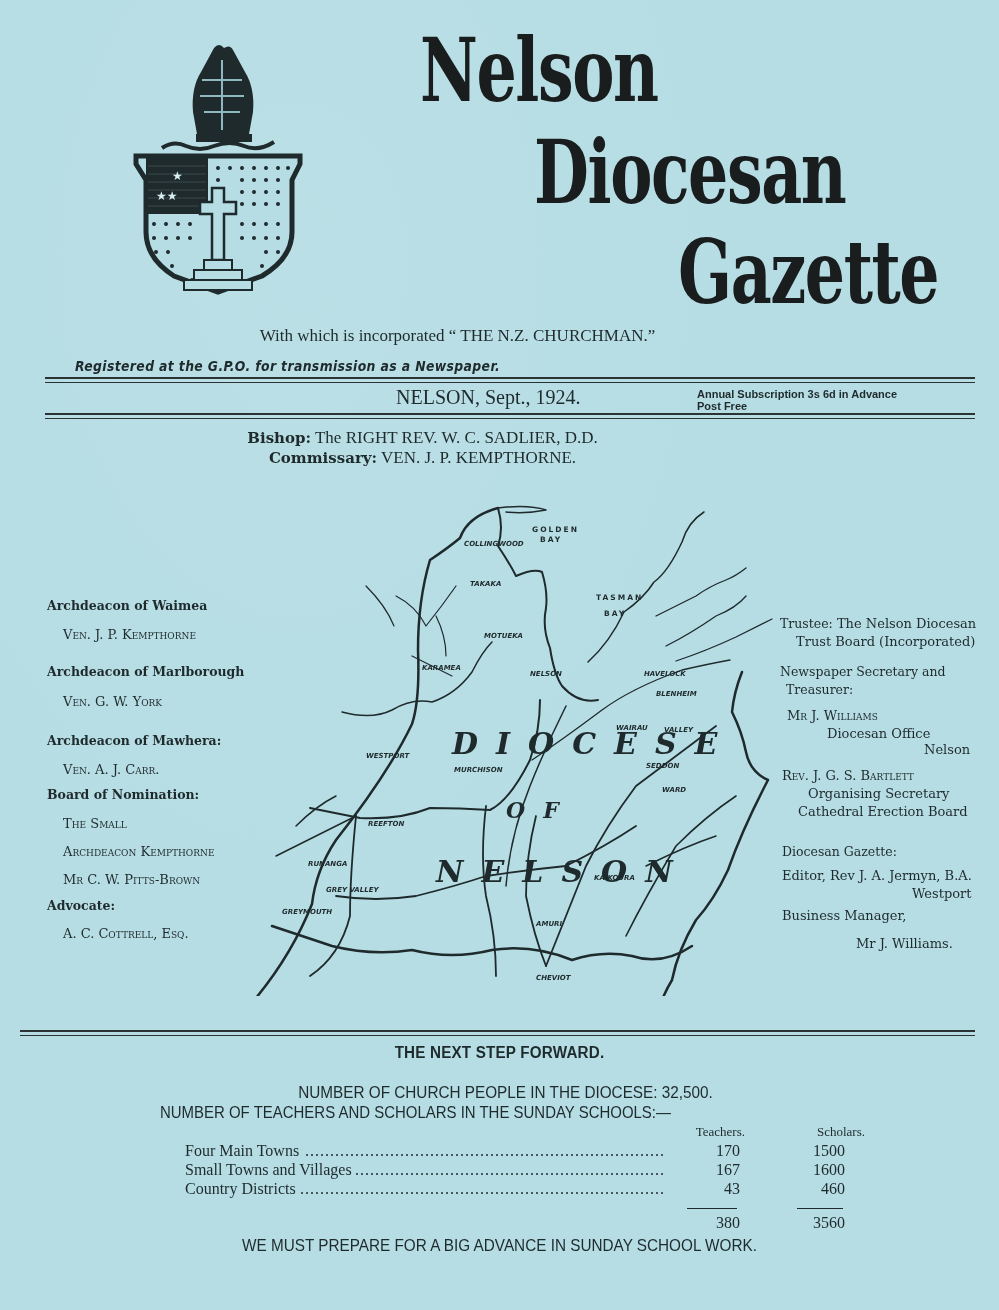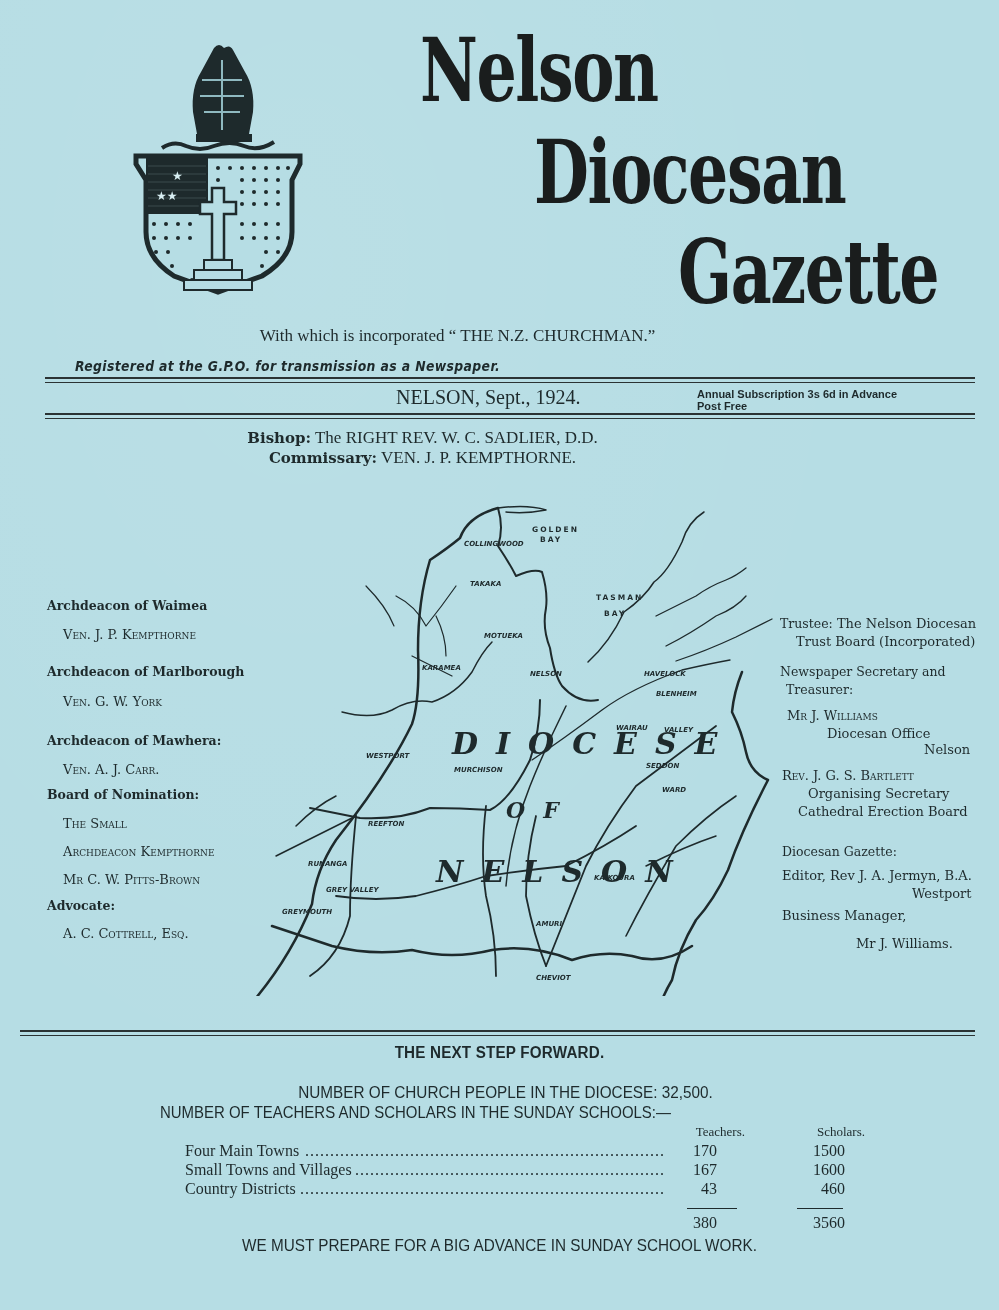--- a/index.html
+++ b/index.html
@@ -65,21 +65,21 @@
     .nextstep { left: 0; width: 999px; top: 1044px; text-align: center; font-size: 16px; font-weight: bold; font-family: "Liberation Sans", sans-serif; letter-spacing: 0.2px; transform: scaleX(0.95); }
     .please { left: 108px; top: 1066px; font-size: 15px; font-family: "Liberation Serif", serif; }
     .please b { font-family: "Liberation Sans", sans-serif; }
     .people { left: 0; width: 999px; top: 1083px; text-align: center; font-size: 17px; font-family: "Liberation Sans", sans-serif; transform: scaleX(0.9); transform-origin: 56% 0; }
     .teachhead { left: 160px; top: 1103px; font-size: 17px; font-family: "Liberation Sans", sans-serif; transform: scaleX(0.88); transform-origin: left top; white-space: nowrap; }
 
     .tbl { left: 185px; top: 1124px; width: 680px; font-size: 16px; font-family: "Liberation Serif", serif; }
     .tbl .row { position: absolute; left: 0; height: 20px; width: 680px; }
     .tbl .lbl { position: absolute; left: 0; white-space: nowrap; }
     .tbl .dots { position: absolute; left: 0; width: 480px; overflow: hidden; white-space: nowrap; letter-spacing: 1px; }
-    .tbl .c1 { position: absolute; right: 148px; text-align: right; width: 60px; }
+    .tbl .c1 { position: absolute; right: 125px; text-align: right; width: 60px; }
     .tbl .c2 { position: absolute; right: 20px; text-align: right; width: 70px; }
     .colhead { font-size: 13px; }
     .sumline { position: absolute; height: 0; border-top: 1.5px solid #1e2a2c; }
 
     .advance { left: 0; width: 999px; top: 1236px; text-align: center; font-size: 17px; font-family: "Liberation Sans", sans-serif; transform: scaleX(0.9); }
   </style>
 </head>
 <body>
 
 <div class="page">

